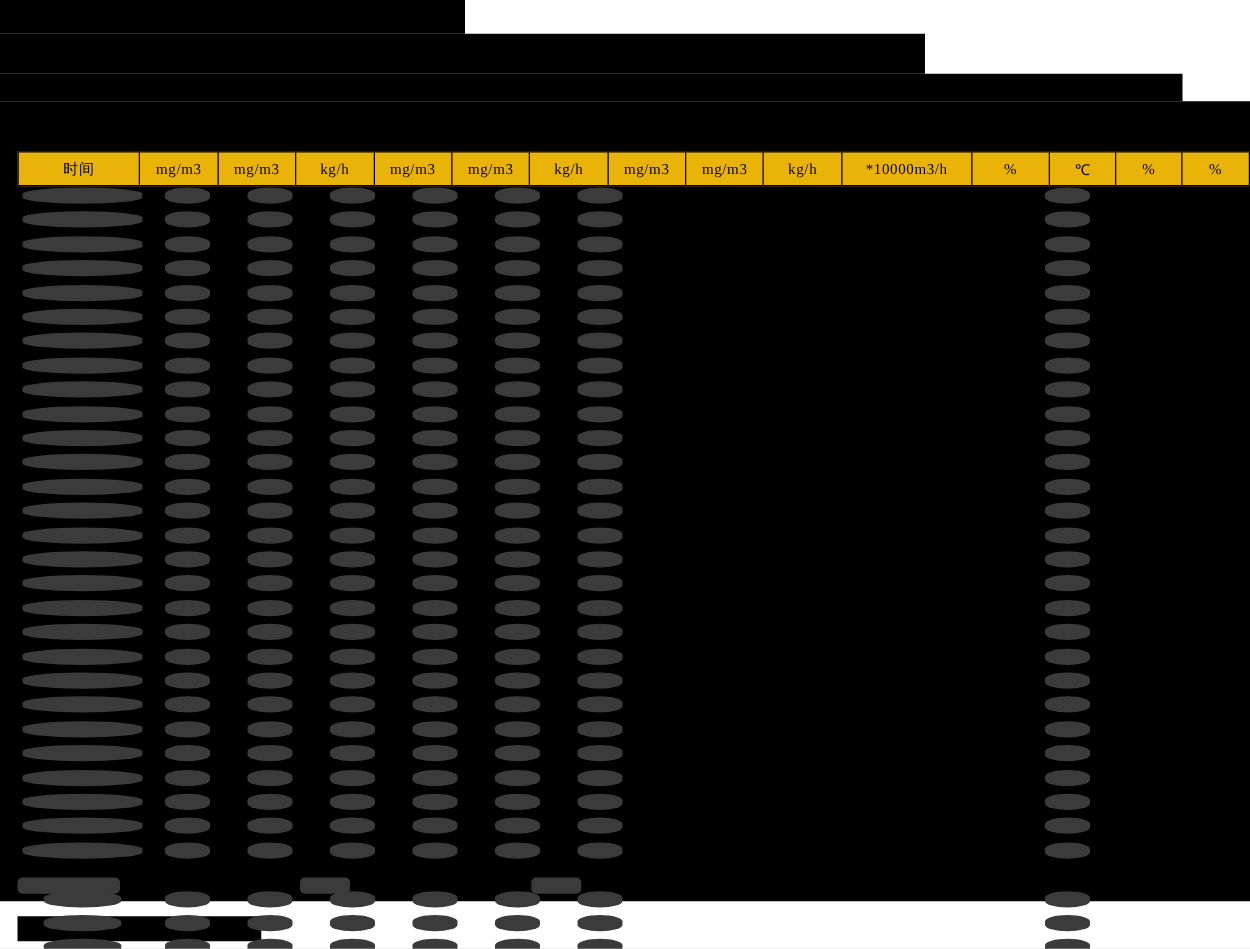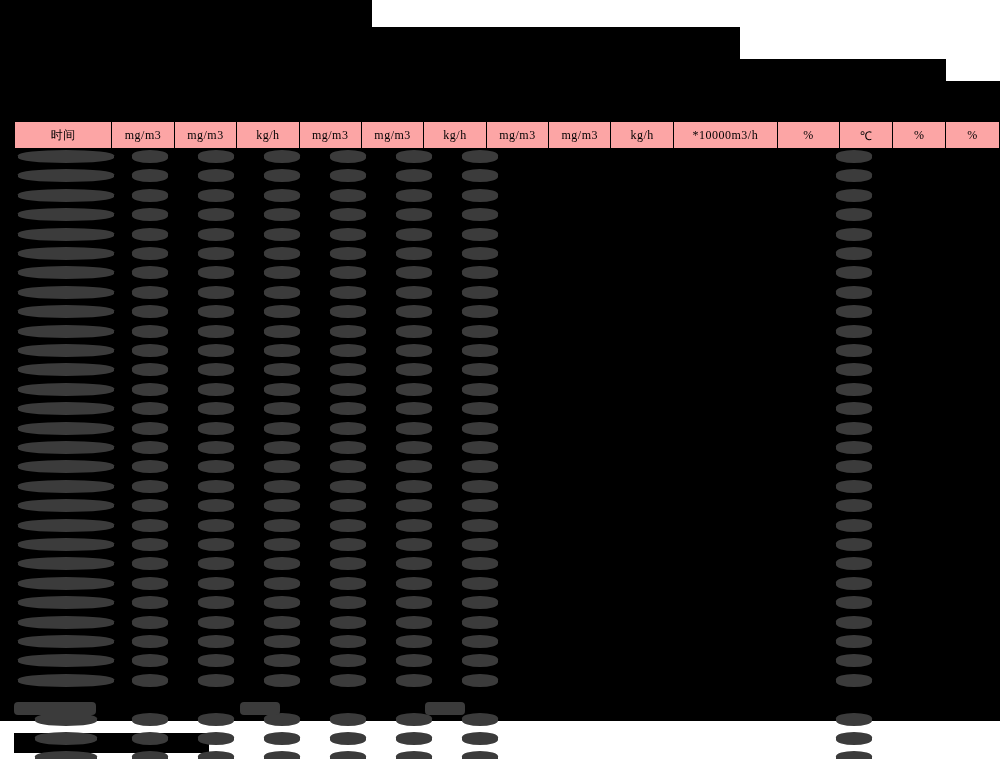--- a/index.html
+++ b/index.html
@@ -37,21 +37,21 @@
   
   #units-header {
     position: absolute;
     left: 14px;
     top: 121px;
     width: 986px;
     height: 28px;
     display: flex;
     box-sizing: border-box;
     border: 1px solid #000000;
-    background: #fca5a5;
+    background: #eab308;
     z-index: 5;
   }
   #units-header .cell {
     border-right: 1px solid #000000;
     display: flex;
     align-items: center;
     justify-content: center;
     font-size: 12px;
     color: #000000;
     letter-spacing: 0.5px;

